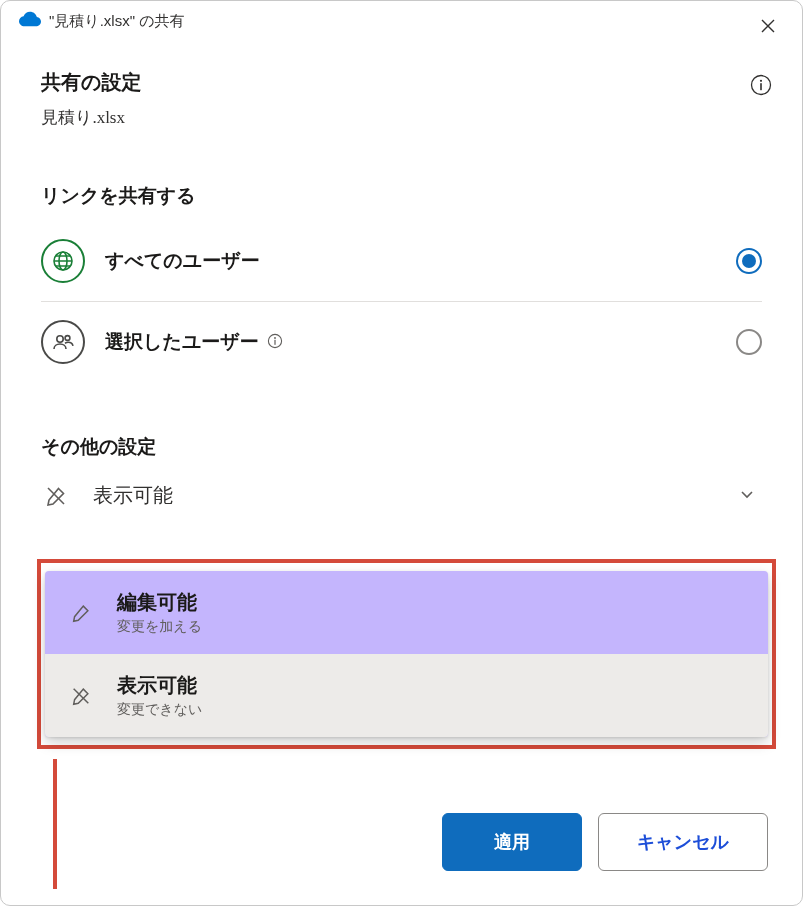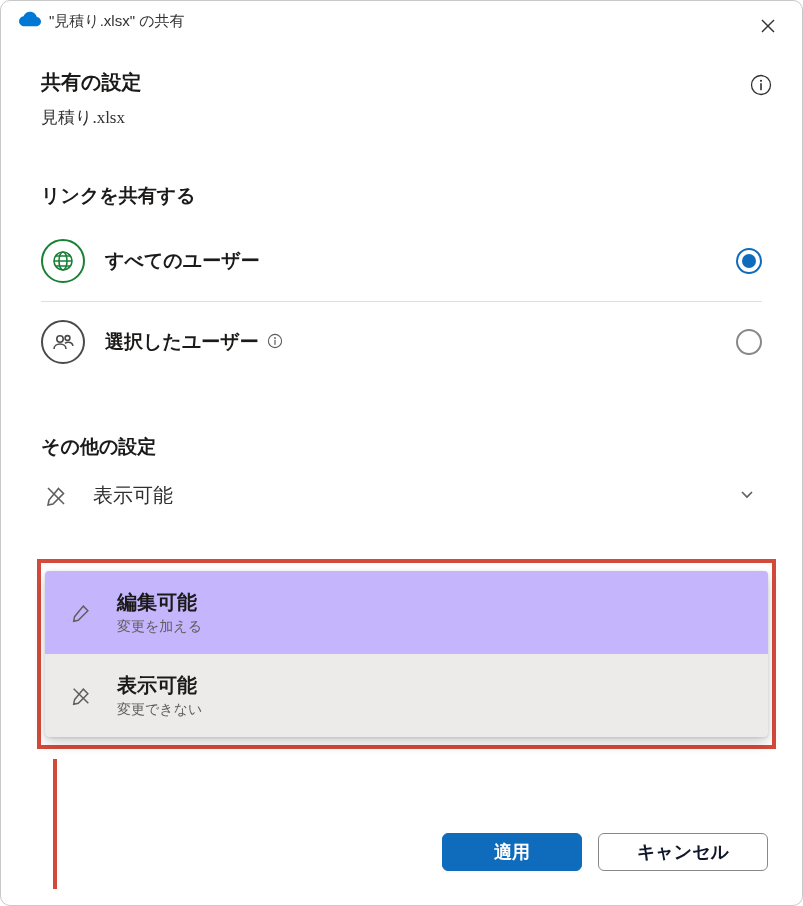--- a/index.html
+++ b/index.html
@@ -77,26 +77,26 @@
   .popup-item .pi-text { margin-left: 20px; }
   .pi-title { font-size: 20px; font-weight: 600; color: #1b1a19; }
   .pi-desc { font-size: 14px; color: #605e5c; margin-top: 2px; }
   .callout-line {
     position: absolute; left: 52px; top: 758px; width: 4px; height: 130px; background: #d44a3a;
   }
   .footer {
     position: absolute; bottom: 34px; right: 34px; display: flex; gap: 16px;
   }
   .btn {
-    min-width: 140px; height: 38px; border-radius: 6px; font-size: 18px; font-weight: 600;
+    min-width: 140px; height: 58px; border-radius: 6px; font-size: 18px; font-weight: 600;
     display: flex; align-items: center; justify-content: center; cursor: pointer;
     padding: 0 38px;
   }
   .btn-primary { background: #0f6cbd; color: #fff; border: 1px solid #0f6cbd; }
-  .btn-secondary { background: #fff; color: #0f172a; border: 1px solid #8a8886; }
+  .btn-secondary { background: #fff; color: #1d4ed8; border: 1px solid #8a8886; }
 </style>
 </head>
 <body>
 
 <div class="dialog">
 
   <div class="titlebar">
     <span class="cloud">
       <svg width="22" height="16" viewBox="0 0 24 16">
           <path fill="#0078d4" d="M6 16c-3.3 0-6-2.4-6-5.5 0-2.7 2.1-5 5-5.4C6 2 8.7 0 12 0c3.6 0 6.6 2.4 7.5 5.7 2.6.4 4.5 2.5 4.5 5 0 2.9-2.5 5.3-5.6 5.3H6z"></path>

